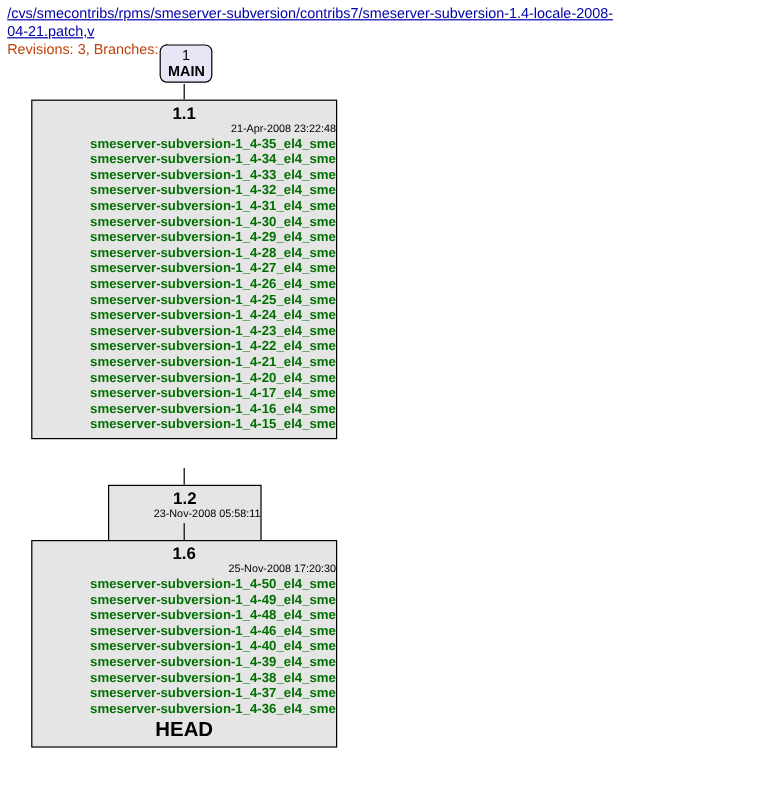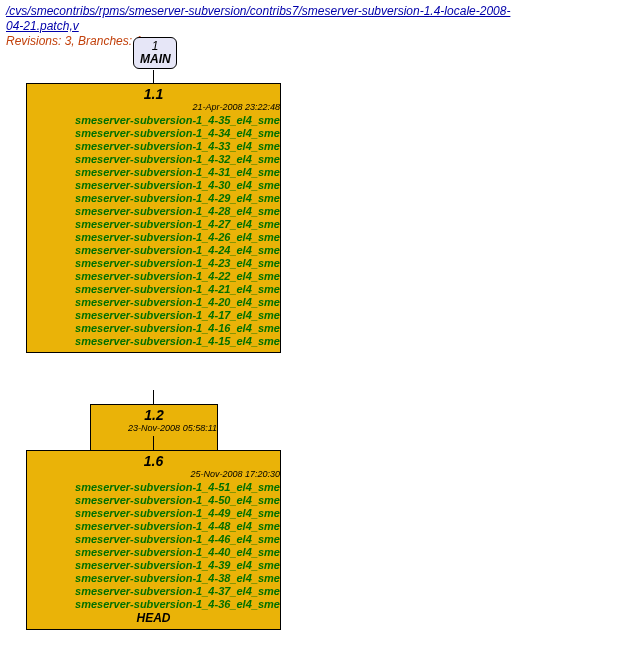--- a/index.html
+++ b/index.html
@@ -7,21 +7,20 @@
     padding: 0;
     background: #ffffff;
     font-family: "Helvetica", "Arial", sans-serif;
     font-size: 12px;
     color: #000;
   }
   .canvas {
     position: relative;
     width: 512px;
     height: 657px;
-    font-style: italic;
   }
   .header {
     position: absolute;
     top: 4px;
     left: 6px;
     font-size: 12px;
     line-height: 15px;
   }
   .header .path { color: #0000aa; text-decoration: underline; }
   .header .rev-line { color: #c2410c; }
@@ -35,21 +34,21 @@
     font-size: 12px;
     line-height: 13px;
     padding: 2px 6px;
   }
   .branch-box .num { font-weight: normal; }
   .branch-box .name { font-weight: bold; }
 
   .rev-box {
     position: absolute;
     border: 1px solid #000;
-    background: #eab308;
+    background: #e5e5e5;
     text-align: center;
     box-sizing: border-box;
   }
   .rev-box .ver {
     font-size: 14px;
     font-weight: bold;
     margin-top: 2px;
   }
   .rev-box .date {
     font-size: 9px;
@@ -57,21 +56,21 @@
     text-align: right;
   }
   .rev-box .tag {
     font-size: 11px;
     color: #007000;
     font-weight: bold;
     line-height: 13px;
     padding-left: 48px;
   }
   .rev-box .head {
-    font-size: 12px;
+    font-size: 17px;
     color: #000;
     font-weight: bold;
   }
 
   .vline {
     position: absolute;
     width: 0;
     border-left: 1.5px solid #000;
   }
 </style>
@@ -99,20 +98,21 @@
   <div class="tag">smeserver-subversion-1_4-35_el4_sme</div>
       <div class="tag">smeserver-subversion-1_4-34_el4_sme</div>
       <div class="tag">smeserver-subversion-1_4-33_el4_sme</div>
       <div class="tag">smeserver-subversion-1_4-32_el4_sme</div>
       <div class="tag">smeserver-subversion-1_4-31_el4_sme</div>
       <div class="tag">smeserver-subversion-1_4-30_el4_sme</div>
       <div class="tag">smeserver-subversion-1_4-29_el4_sme</div>
       <div class="tag">smeserver-subversion-1_4-28_el4_sme</div>
       <div class="tag">smeserver-subversion-1_4-27_el4_sme</div>
       <div class="tag">smeserver-subversion-1_4-26_el4_sme</div>
+      <div class="tag">smeserver-subversion-1_4-25_el4_sme</div>
       <div class="tag">smeserver-subversion-1_4-24_el4_sme</div>
       <div class="tag">smeserver-subversion-1_4-23_el4_sme</div>
       <div class="tag">smeserver-subversion-1_4-22_el4_sme</div>
       <div class="tag">smeserver-subversion-1_4-21_el4_sme</div>
       <div class="tag">smeserver-subversion-1_4-20_el4_sme</div>
       <div class="tag">smeserver-subversion-1_4-17_el4_sme</div>
       <div class="tag">smeserver-subversion-1_4-16_el4_sme</div>
       <div class="tag">smeserver-subversion-1_4-15_el4_sme</div>
       <div style="height: 4px;"></div>
     </div>
@@ -123,21 +123,20 @@
     <div class="ver">1.2</div>
     <div class="date">23-Nov-2008 05:58:11</div>
   </div>
 
   <div class="vline" style="top:436px; left:153px; height:14px;"></div>
 
   <div class="rev-box" id="rev13" style="top:450px; left:26px; width:255px;">
     <div class="ver">1.6</div>
     <div class="date">25-Nov-2008 17:20:30</div>
 
-  <div class="tag">smeserver-subversion-1_4-51_el4_sme</div>
       <div class="tag">smeserver-subversion-1_4-50_el4_sme</div>
       <div class="tag">smeserver-subversion-1_4-49_el4_sme</div>
       <div class="tag">smeserver-subversion-1_4-48_el4_sme</div>
       <div class="tag">smeserver-subversion-1_4-46_el4_sme</div>
       <div class="tag">smeserver-subversion-1_4-40_el4_sme</div>
       <div class="tag">smeserver-subversion-1_4-39_el4_sme</div>
       <div class="tag">smeserver-subversion-1_4-38_el4_sme</div>
       <div class="tag">smeserver-subversion-1_4-37_el4_sme</div>
       <div class="tag">smeserver-subversion-1_4-36_el4_sme</div>
       <div class="head">HEAD</div>

